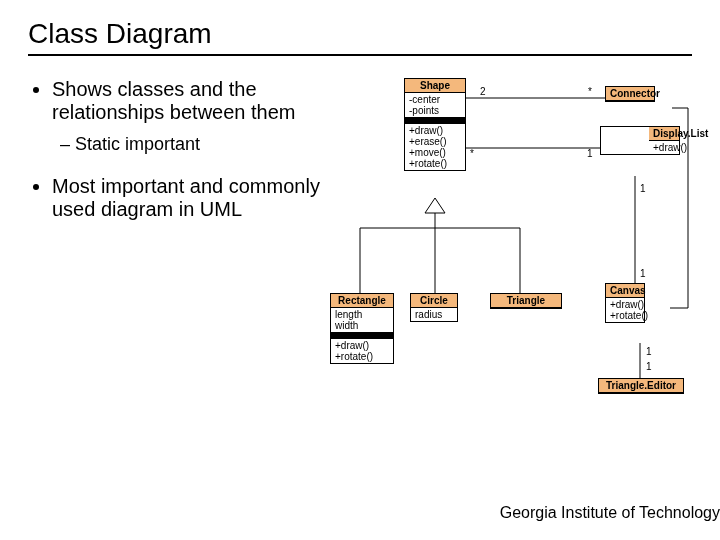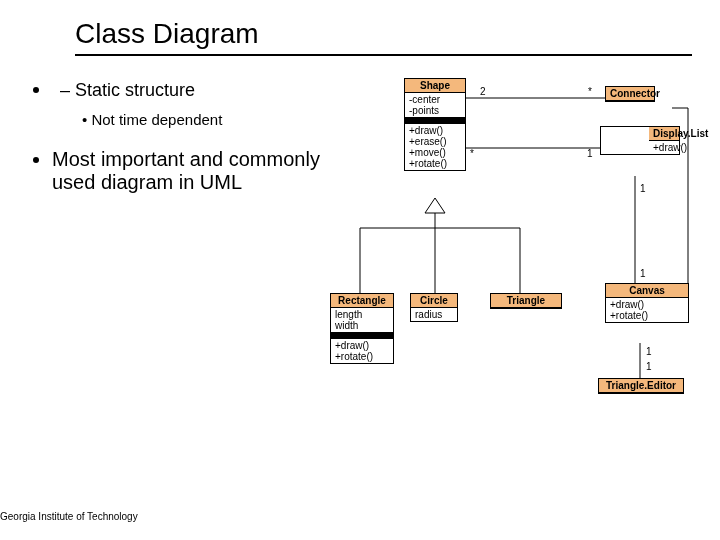--- a/index.html
+++ b/index.html
@@ -13,21 +13,20 @@
     position: relative;
   }
   .title-wrap {
     padding: 18px 28px 0 28px;
   }
   .title {
     font-size: 28px;
     font-weight: 400;
     border-bottom: 2px solid #000;
     padding-bottom: 4px;
-    margin-left: 47px;
   }
   .content {
     display: flex;
     padding: 12px 10px 0 30px;
   }
   .bullets {
     width: 310px;
     font-size: 20px;
   }
   .bullets ul { margin: 10px 0 0 0; padding-left: 22px; }
@@ -72,41 +71,39 @@
   }
   .lbl {
     position: absolute;
     font-size: 10px;
     background: transparent;
   }
   .footer {
     position: absolute;
     bottom: 18px;
     width: 100%;
-    text-align: left;
-    font-size: 10px;
+    text-align: right;
+    font-size: 16px;
   }
 </style>
 </head>
 <body>
 
 <div class="title-wrap">
   <div class="title">Class Diagram</div>
 </div>
 
 <div class="content">
   <div class="bullets">
     <ul>
       <li>
+        <span>Shows classes and the relationships between them</span>
         <ul class="sub1">
           <li>
-            <span>Static structure</span>
-            <ul class="sub2">
-              <li><span>Not time dependent</span></li>
-            </ul>
+            <span>Static important</span>
           </li>
         </ul>
       </li>
       <li>
         <span>Most important and commonly used diagram in UML</span>
       </li>
     </ul>
   </div>
 
   <div class="diagram">
@@ -162,21 +159,21 @@
 
     <div class="uml" style="left:70px; top:225px; width:48px;">
       <div class="hdr plain">Circle</div>
       <div class="sec">radius</div>
     </div>
 
     <div class="uml" style="left:150px; top:225px; width:72px;">
       <div class="hdr plain">Triangle</div>
     </div>
 
-    <div class="uml" style="left:265px; top:215px; width:84px;">
+    <div class="uml" style="left:265px; top:215px; width:40px;">
       <div class="hdr plain">Canvas</div>
       <div class="sec">+draw()
 +rotate()</div>
     </div>
 
     <div class="uml" style="left:258px; top:310px; width:86px;">
       <div class="hdr plain">Triangle.Editor</div>
     </div>
 
     <span class="lbl" style="left:140px; top:18px;">2</span>

